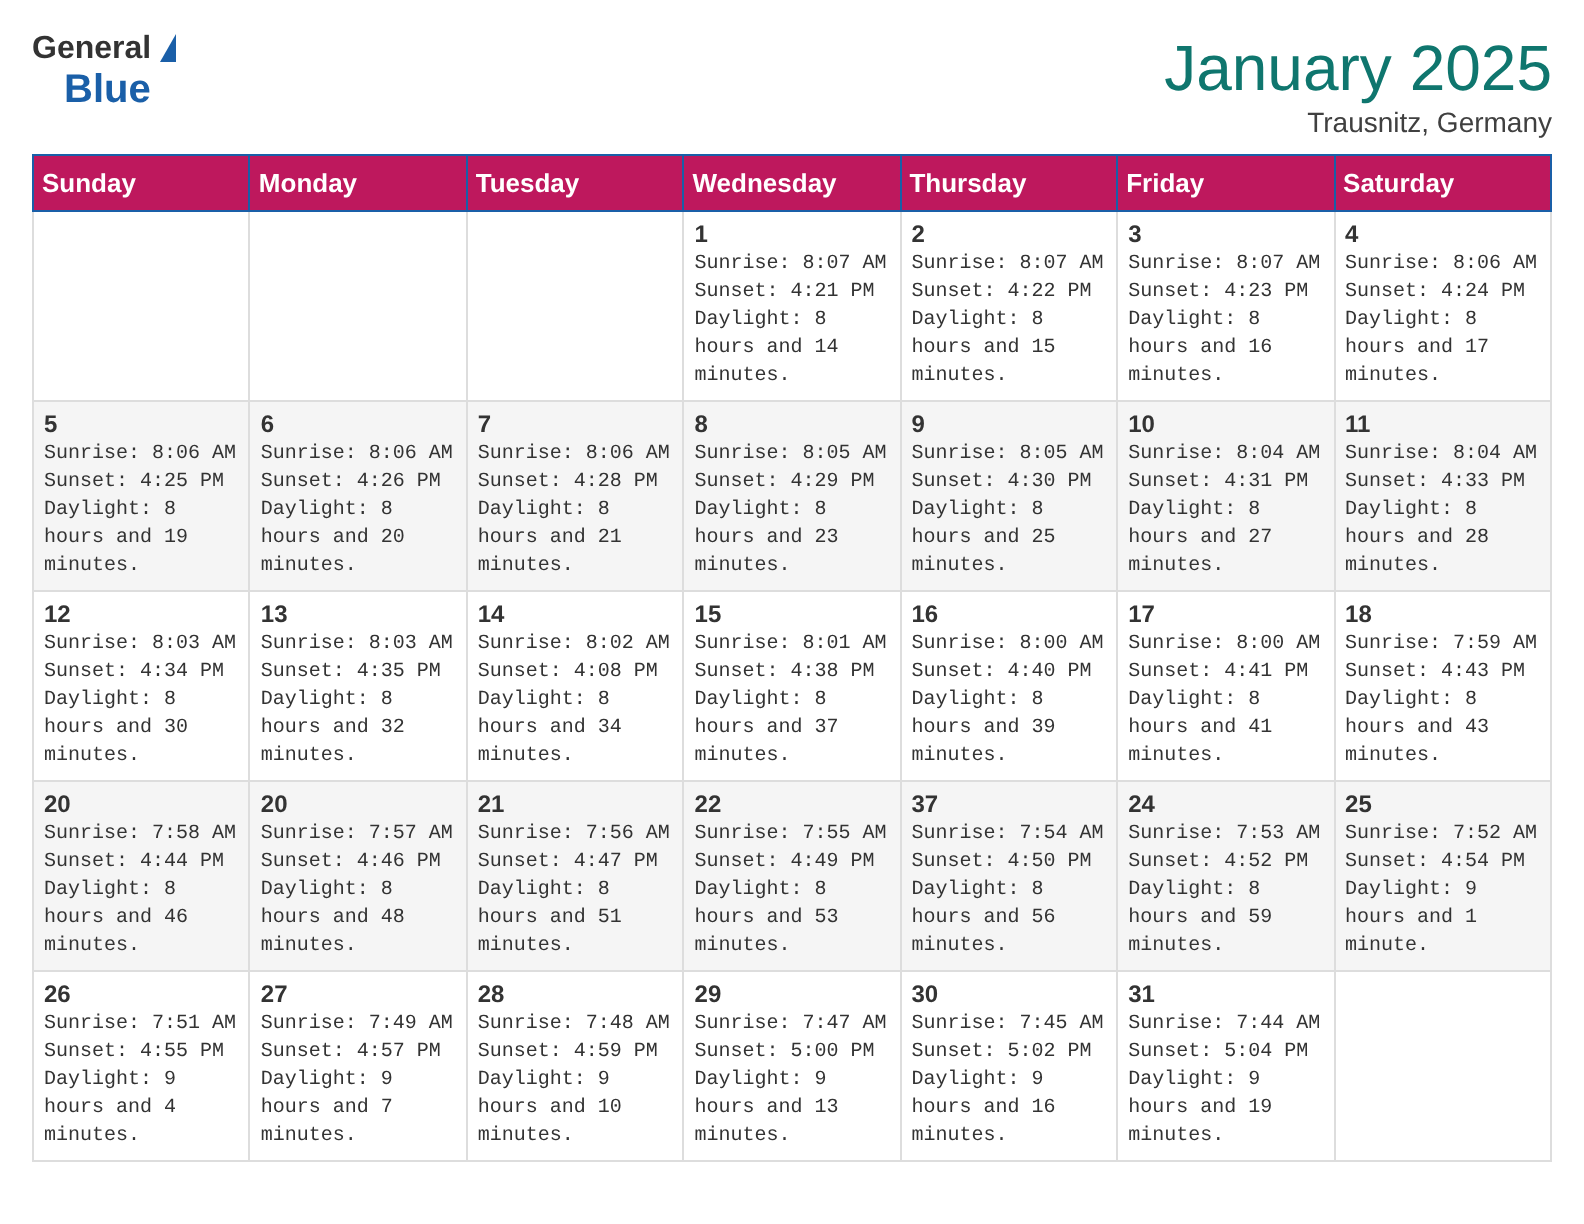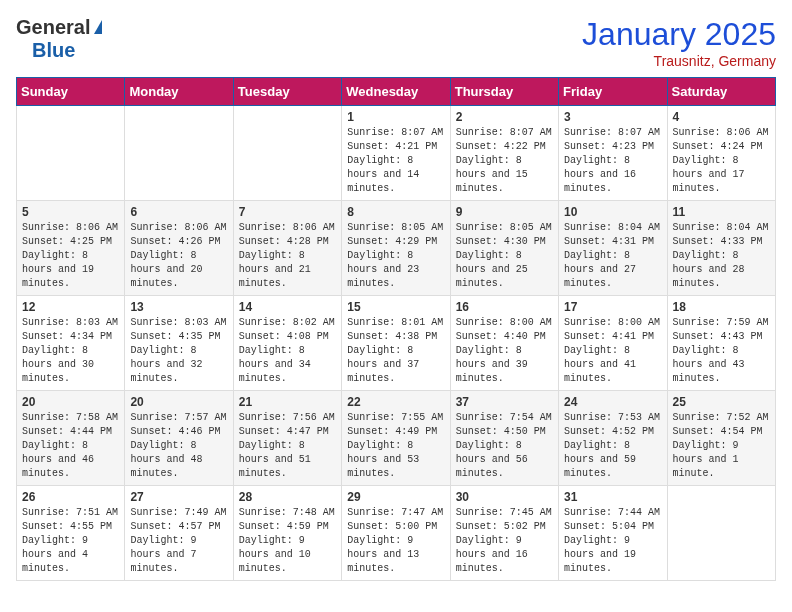--- a/index.html
+++ b/index.html
@@ -20,21 +20,21 @@
       display: flex;
       flex-direction: column;
       align-items: flex-start;
     }
     .logo-text {
       display: flex;
       align-items: center;
       gap: 2px;
     }
     .logo-general {
-      font-size: 20px;
+      font-size: 16px;
       font-weight: bold;
       color: #333;
     }
     .logo-blue {
       font-size: 20px;
       font-weight: bold;
       color: #1a5fa8;
       margin-left: 16px;
     }
     .logo-triangle {
@@ -44,25 +44,25 @@
       border-bottom: 14px solid #1a5fa8;
       margin-left: 2px;
       margin-bottom: 2px;
     }
     .title-area {
       text-align: right;
     }
     .month-title {
       font-size: 32px;
       font-weight: normal;
-      color: #1d4ed8;
+      color: #0f766e;
     }
     .location {
       font-size: 14px;
-      color: #b91c1c;
+      color: #404040;
     }
     .calendar {
       width: 100%;
       border-collapse: collapse;
       border: 1px solid #ccc;
     }
     .calendar th {
       background-color: #be185d;
       color: #fff;
       font-size: 13px;

